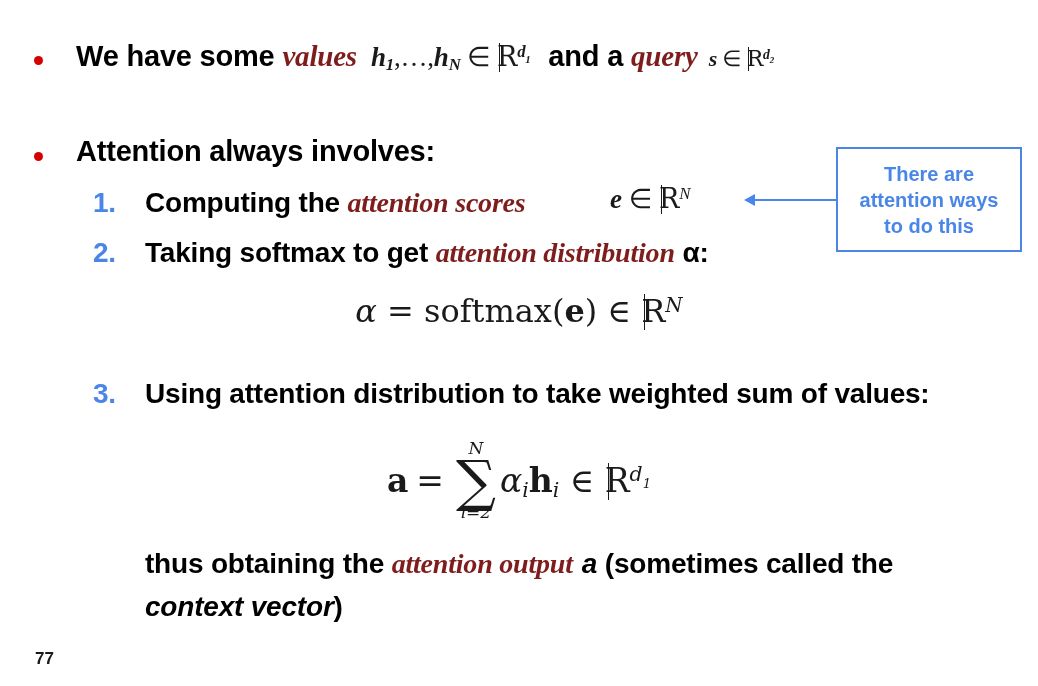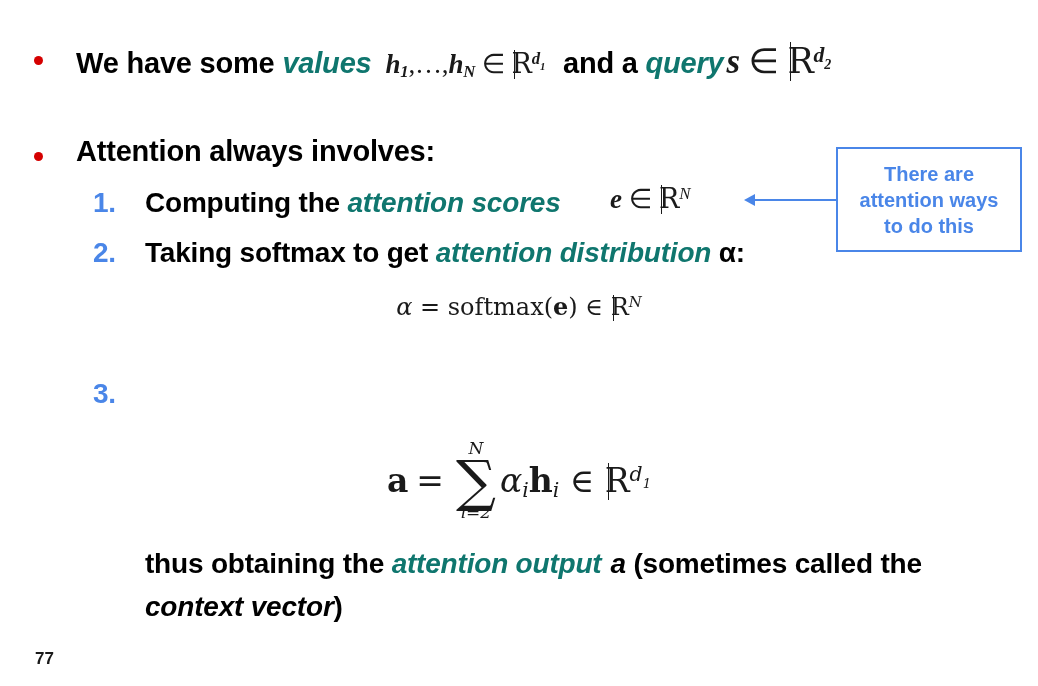--- a/index.html
+++ b/index.html
@@ -43,23 +43,24 @@
 
   .num {
     position: absolute;
     font-family: "Liberation Sans", sans-serif;
     font-weight: 600;
     color: #4a86e8;
     letter-spacing: -0.3px;
   }
 
   .em {
-    color: #0f766e;
-    font-style: italic;
-    font-weight: 600;
+    color: #7f1d1d;
+    font-style: italic;
+    font-weight: 600;
+    font-family: Liberation Serif, serif;
   }
   .em-black {
     color: #000000;
     font-style: italic;
     font-weight: 600;
   }
 
   
   .math {
     position: absolute;
@@ -171,21 +172,21 @@
 </style>
 </head>
 <body>
 
 <div class="slide">
 
   <div class="bullet-dot" style="left:34px; top:56px;"></div>
 
   <div class="tline" style="left:76px; top:40px; font-size:29px;"><span>We have some </span><span class="em">values</span><span class="math" style="position:static; font-size:27px; margin-left:14px;"><b>h</b><span class="sub">1</span><span class="mathrm">,…,</span><b>h</b><span class="sub">N</span>
        <span class="mathrm">∈</span>
-       <span class="bbR"></span><span class="sup">d</span><span style="font-size:0.40em; vertical-align:0.30em; font-style:italic;">1</span></span><span style="margin-left:10px;"> and a </span><span class="em">query</span><span class="math" style="position:static; font-size:35px; margin-left:3px;"><b>s</b>
+       <span class="bbR"></span><span class="sup">d</span><span style="font-size:0.40em; vertical-align:0.30em; font-style:italic;">1</span></span><span style="margin-left:10px;"> and a </span><span class="em">query</span><span class="math" style="position:static; font-size:22px; margin-left:11px;"><b>s</b>
        <span class="mathrm">∈</span>
        <span class="bbR"></span><span class="sup">d</span><span style="font-size:0.40em; vertical-align:0.30em; font-style:italic;">2</span></span></div>
 
   <div class="bullet-dot" style="left:34px; top:152px;"></div>
 
   <div class="tline" style="left:76px; top:135px; font-size:29px;">Attention always involves:</div>
 
   <div class="num" style="left:93px; top:187px; font-size:28px;">1.</div>
 
   <div class="tline" style="left:145px; top:187px; font-size:28px;"><span>Computing the </span><span class="em">attention scores</span></div>
@@ -200,28 +201,29 @@
   <div class="callout" style="left:836px; top:147px; width:186px; height:105px; font-size:20px;">
     <div>There are</div>
     <div>attention ways</div>
     <div>to do this</div>
   </div>
 
   <div class="num" style="left:93px; top:237px; font-size:28px;">2.</div>
 
   <div class="tline" style="left:145px; top:237px; font-size:28px;"><span>Taking softmax to get </span><span class="em">attention distribution</span><span> α:</span></div>
 
-  <div class="eq-display" style="left:0; top:292px; width:1038px; font-size:24px;"><i>α</i>
+  <div class="eq-display" style="left:0; top:292px; width:1038px; font-size:32px;"><i>α</i>
        <span class="mathrm">=</span>
        <span class="mathrm">softmax</span><span class="mathrm">(</span><b>e</b><span class="mathrm">)</span>
        <span class="mathrm">∈</span>
        <span class="bbR"></span><span class="sup">N</span></div>
 
   <div class="num" style="left:93px; top:378px; font-size:28px;">3.</div>
 
+  <div class="tline" style="left:145px; top:378px; font-size:28px;">Using attention distribution to take weighted sum of values:</div>
 
   <div class="eq-display" style="left:0; top:440px; width:1038px; font-size:33px;"><b style="vertical-align:middle;">a</b><span class="mathrm" style="vertical-align:middle; margin:0 8px;">=</span><span class="sigma-stack">
          <span class="sigma-top">N</span>
          <span class="sigma-glyph">∑</span>
          <span class="sigma-bot">i=2</span>
        </span><span style="vertical-align:middle;"><i>α</i><span class="sub">i</span><b>h</b><span class="sub">i</span>
        <span class="mathrm">∈</span>
        <span class="bbR"></span><span class="sup">d</span><span style="font-size:0.40em; vertical-align:0.30em; font-style:italic;">1</span></span></div>
 
   <div class="tline" style="left:145px; top:548px; font-size:28px;"><span>thus obtaining the </span><span class="em">attention output</span><span class="em-black" style="margin-left:9px;">a</span><span> (sometimes called the</span></div>

